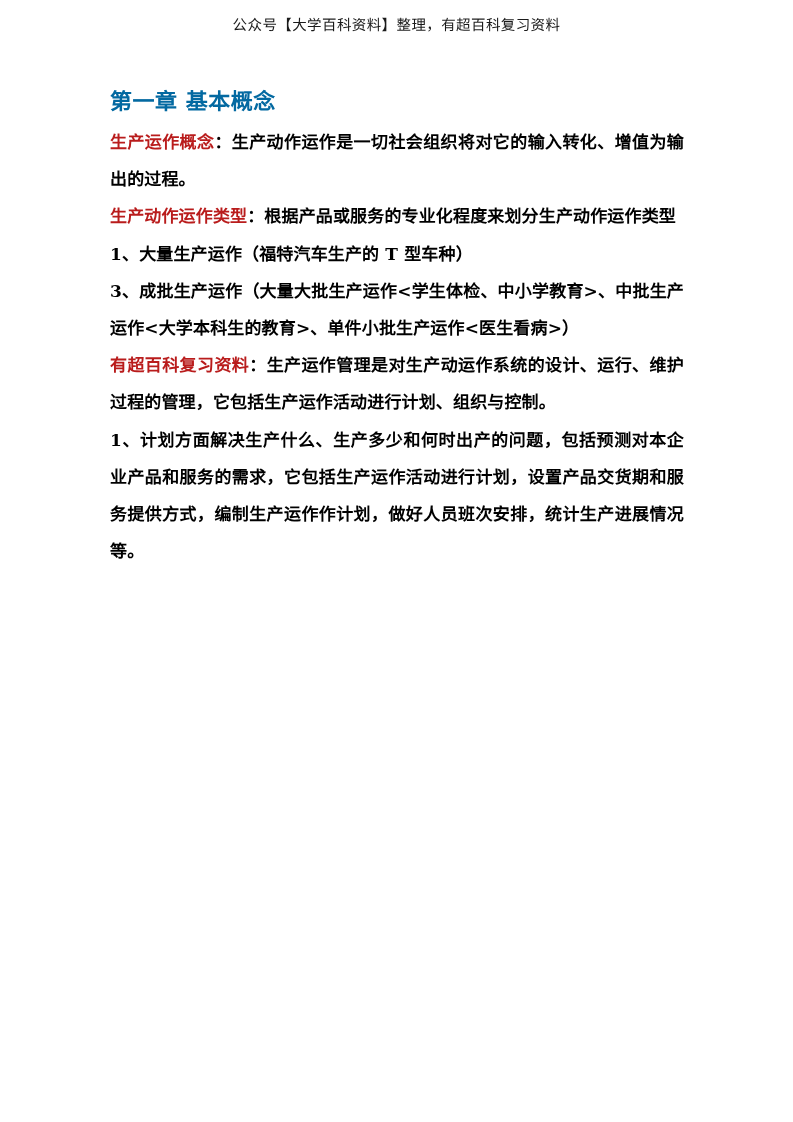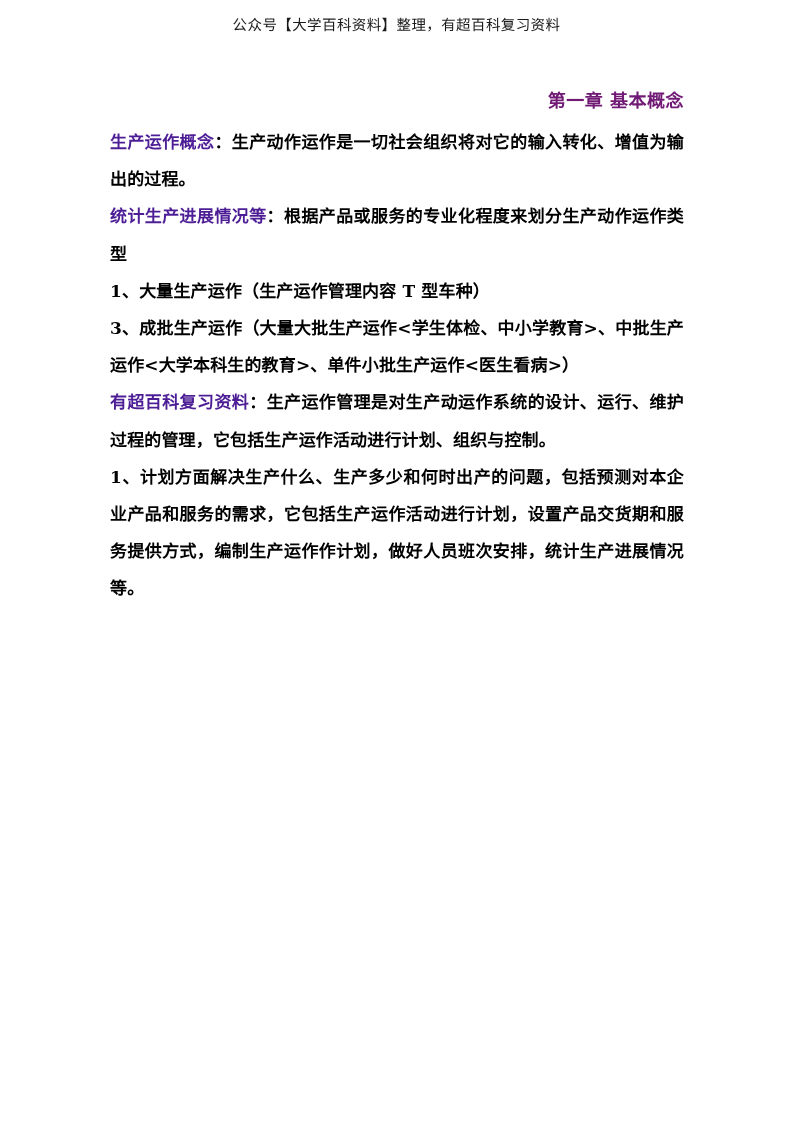--- a/index.html
+++ b/index.html
@@ -37,44 +37,44 @@
 
   
   .content {
     position: absolute;
     top: 78px;
     left: 110px;
     width: 574px;
   }
 
   .doc-title {
-    text-align: right;
-    font-size: 18px;
+    text-align: left;
+    font-size: 22px;
     font-weight: bold;
-    color: #701a75;
+    color: #0369a1;
     line-height: 30px;
     margin: 0 0 8px 0;
     letter-spacing: 0.5px;
     font-family: "DejaVu Serif", "Liberation Serif", serif;
   }
 
   .para {
     margin: 0;
     font-size: 17px;
     font-weight: bold;
     color: #000000;
     line-height: 37.2px;
     text-align: justify;
     text-justify: inter-ideograph;
     letter-spacing: 0.15px;
     font-family: "DejaVu Serif", "Liberation Serif", serif;
   }
 
   .kw {
-    color: #4c1d95;
+    color: #b91c1c;
     font-weight: bold;
   }
 
   .num {
     font-family: "DejaVu Serif", "Liberation Serif", serif;
     font-weight: bold;
   }
 </style>
 </head>
 <body>
@@ -85,25 +85,25 @@
 
   <div class="content">
 
     <div class="doc-title">第一章  基本概念</div>
 
     <p class="para">
       <span class="kw">生产运作概念</span><span>：</span><span>生产动作运作是一切社会组织将对它的输入转化、增值为输出的过程。</span>
     </p>
 
     <p class="para">
-      <span class="kw">统计生产进展情况等</span><span>：</span><span>根据产品或服务的专业化程度来划分生产动作运作类型</span>
+      <span class="kw">生产动作运作类型</span><span>：</span><span>根据产品或服务的专业化程度来划分生产动作运作类型</span>
     </p>
 
     <p class="para">
-      <span class="num">1、</span><span>大量生产运作（生产运作管理内容 T 型车种）</span>
+      <span class="num">1、</span><span>大量生产运作（福特汽车生产的 T 型车种）</span>
     </p>
 
 
     <p class="para">
       <span class="num">3、</span><span>成批生产运作（大量大批生产运作&lt;学生体检、中小学教育&gt;、中批生产运作&lt;大学本科生的教育&gt;、单件小批生产运作&lt;医生看病&gt;）</span>
     </p>
 
     <p class="para">
       <span class="kw">有超百科复习资料</span><span>：</span><span>生产运作管理是对生产动运作系统的设计、运行、维护过程的管理，它包括生产运作活动进行计划、组织与控制。</span>
     </p>

